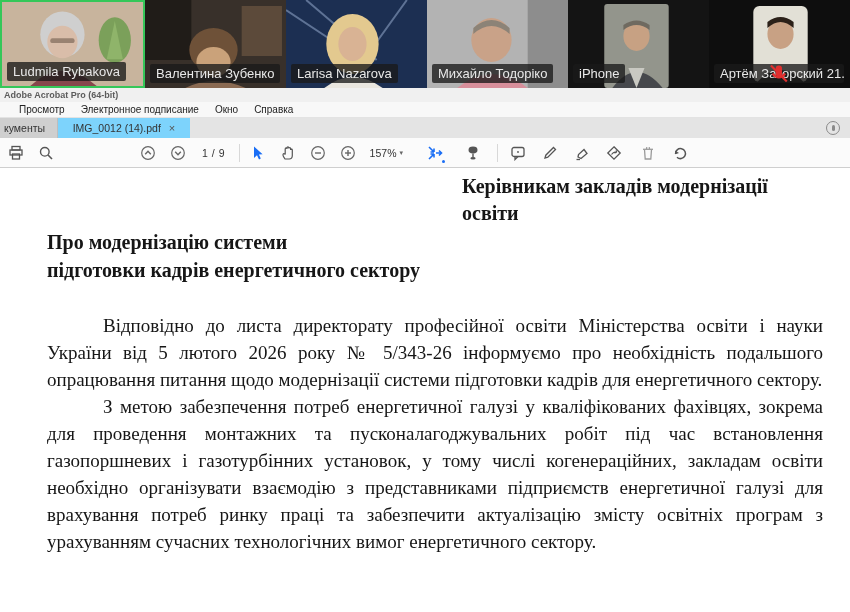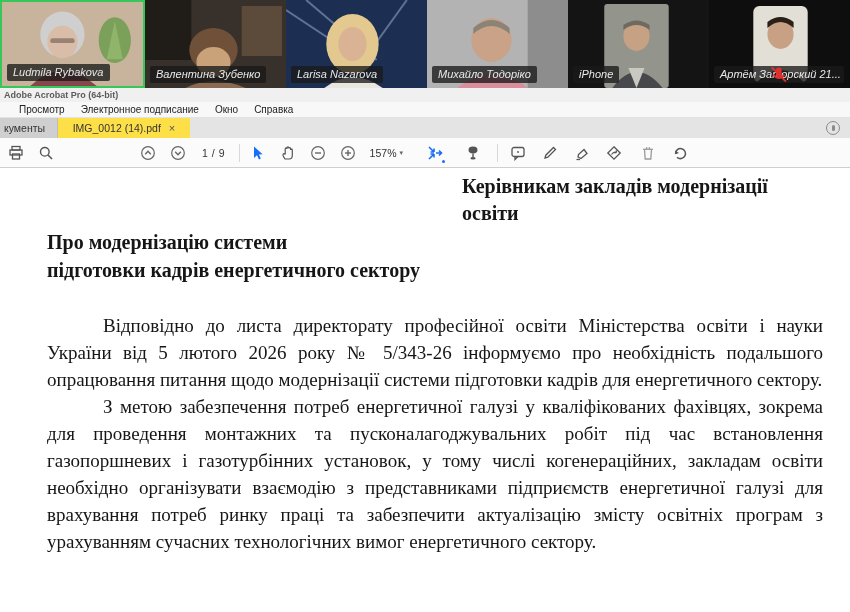--- a/index.html
+++ b/index.html
@@ -6,37 +6,37 @@
   html,body { width:850px; height:612px; overflow:hidden; background:#fff;
               font-family:"Liberation Sans", sans-serif; }
   .screen { position:relative; width:850px; height:612px; }
 
   
   .video-strip { display:flex; height:88px; background:#000; }
   .tile { position:relative; flex:1; overflow:hidden; background:#222; }
   .tile svg { position:absolute; inset:0; width:100%; height:100%; }
   .tile.t1 { border:2px solid #35c759; box-shadow:inset 0 0 0 2px rgba(235,110,110,.85); }
   .chip { position:absolute; left:5px; bottom:5px; display:flex; align-items:center; gap:3px;
-          background:rgba(25,25,25,.78); color:#e8e8e8; font-size:11px; line-height:1;
-          padding:3px 6px; border-radius:2px; white-space:nowrap; max-width:92%; overflow:hidden;font-style:italic; }
+          background:rgba(25,25,25,.78); color:#e8e8e8; font-size:13px; line-height:1;
+          padding:3px 6px; border-radius:2px; white-space:nowrap; max-width:92%; overflow:hidden; }
   .mic-off { width:9px; height:9px; flex:0 0 auto; }
 
   
   .titlebar { height:14px; background:#f0f0f0; font-size:9px; color:#5c5c5c;
               display:flex; align-items:center; padding-left:4px;font-weight:bold; }
   .menubar { height:16px; background:#f8f8f8; display:flex; align-items:center;
              gap:16px; padding-left:19px; font-size:10px; color:#222;
              border-bottom:1px solid #e3e3e3; }
   .menubar span { cursor:default; }
 
   .tabbar { height:20px; background:#d7d7d7; display:flex; align-items:stretch; }
   .tab { display:flex; align-items:center; font-size:10.5px; color:#333; }
   .tab.doc { width:58px; background:#cfcfcf; padding-left:4px; overflow:hidden;
              border-right:1px solid #bdbdbd; }
-  .tab.active { width:132px; background:#fde047; padding:0 0; gap:8px;
+  .tab.active { width:132px; background:#7dd3fc; padding:0 0; gap:8px;
                 justify-content:center; }
   .tab .close { color:#555; font-size:11px; }
   .tab-filler { flex:1; background:#e4e4e4; display:flex; align-items:center;
                 justify-content:flex-end; padding-right:10px; }
   .account-ic { width:14px; height:14px; border:1.5px solid #8a8a8a; border-radius:50%;
                 position:relative; }
   .account-ic::after { content:""; position:absolute; left:4.5px; top:2.5px;
                 width:3px; height:6px; background:#8a8a8a; border-radius:2px; }
 
   

